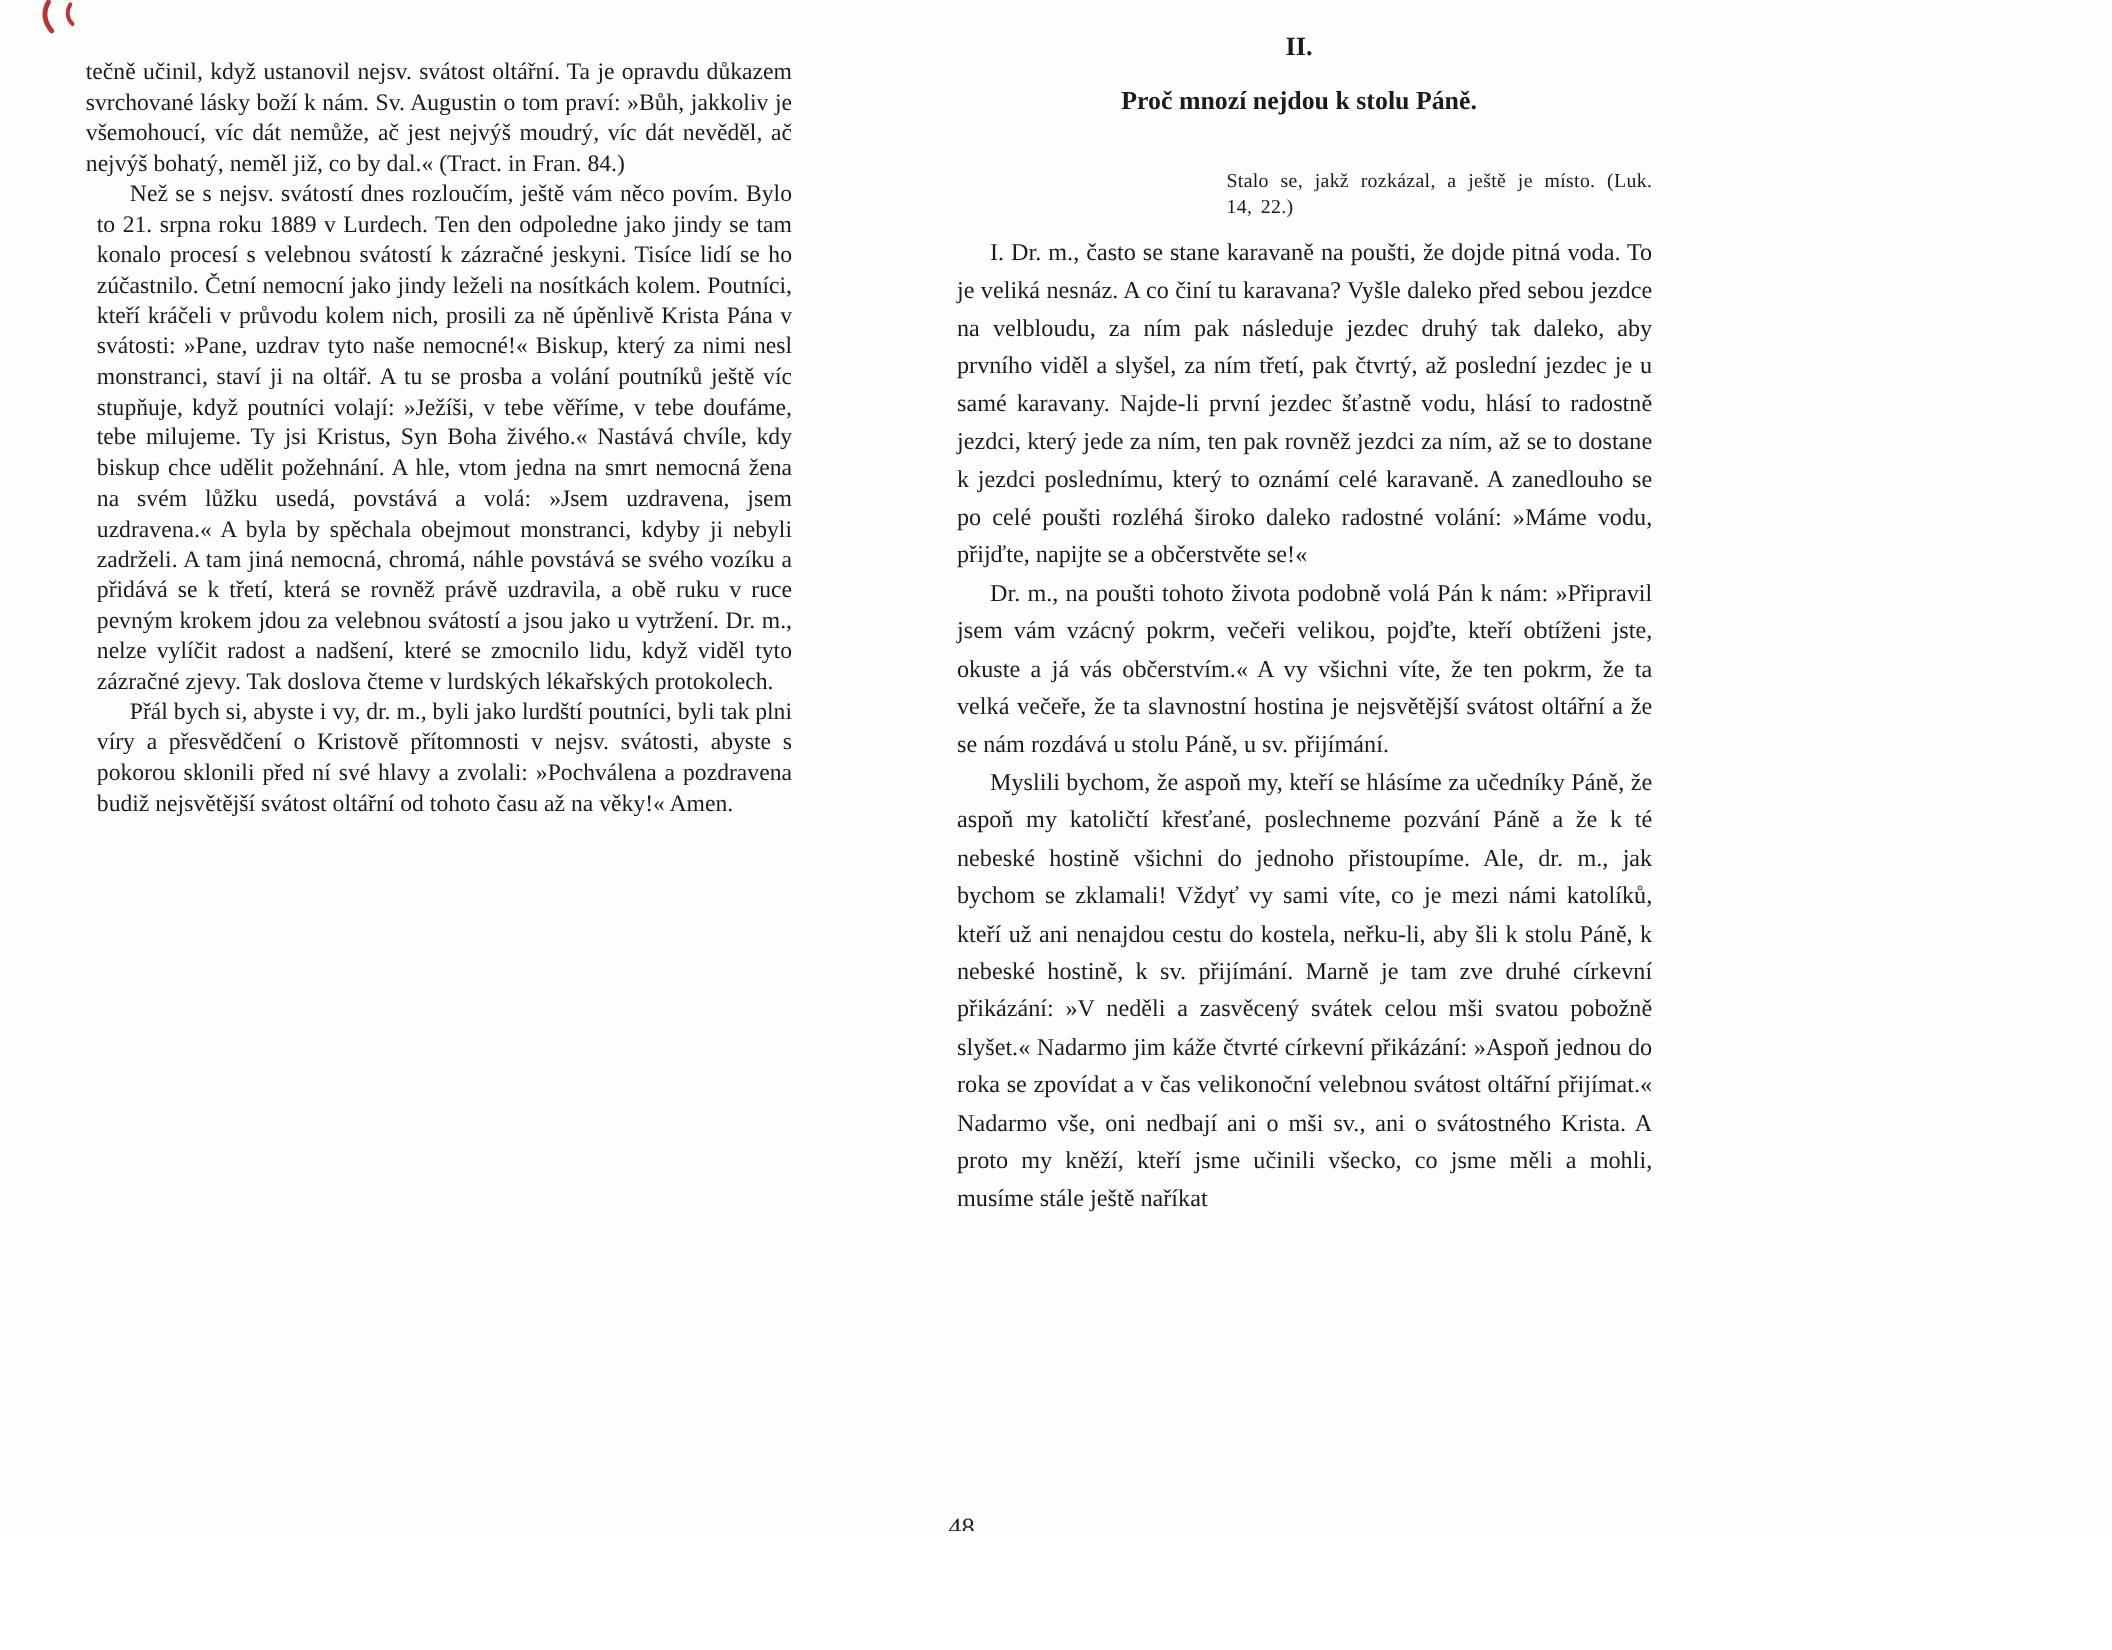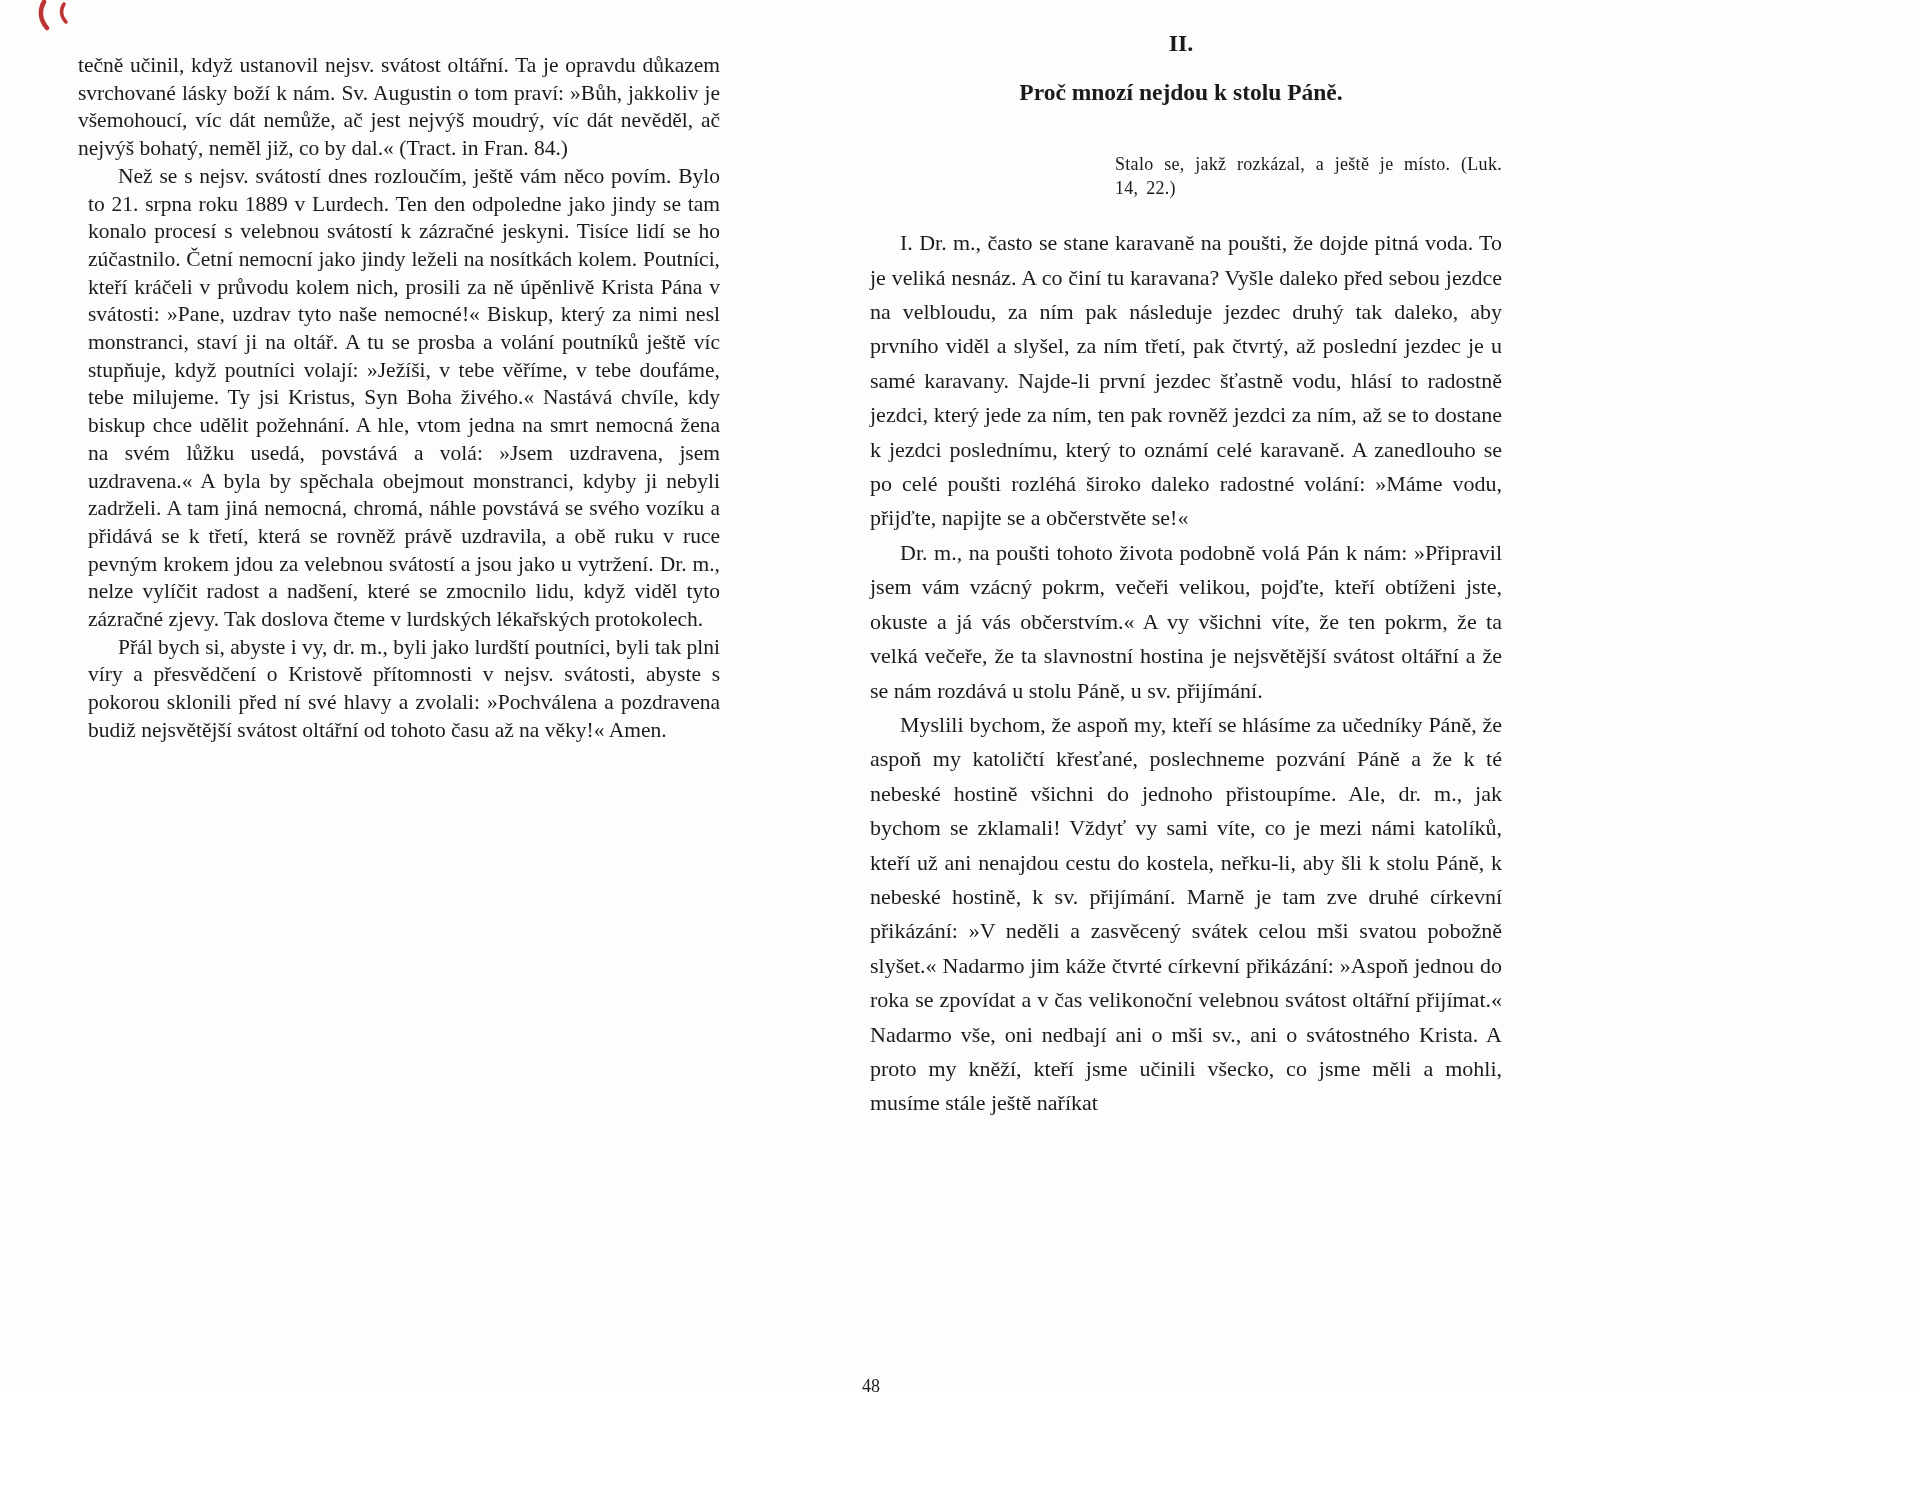--- a/index.html
+++ b/index.html
@@ -33,23 +33,23 @@
     margin-bottom: 46px;
   }
   .epigraph {
     margin-left: 255px;
     width: 387px;
     font-size: 18px;
     line-height: 24px;
     text-align: justify;
     word-spacing: 3px;
     letter-spacing: 0.3px;
-    margin-bottom: 26px;
+    margin-bottom: 12px;
   }
-  .page-number { position: absolute; font-size: 18px; }
+  .page-number { position: absolute; font-size: 24px; }
   #pn-left  { left: 706px; top: 1420px; }
   #pn-right { left: 862px; top: 1376px; }
   .ink-mark { position: absolute; left: 14px; top: 0; }
 </style>
 </head>
 <body>
 
 <div id="canvas">
 
   <svg class="ink-mark" width="72" height="42" viewBox="0 0 72 42" aria-hidden="true">

